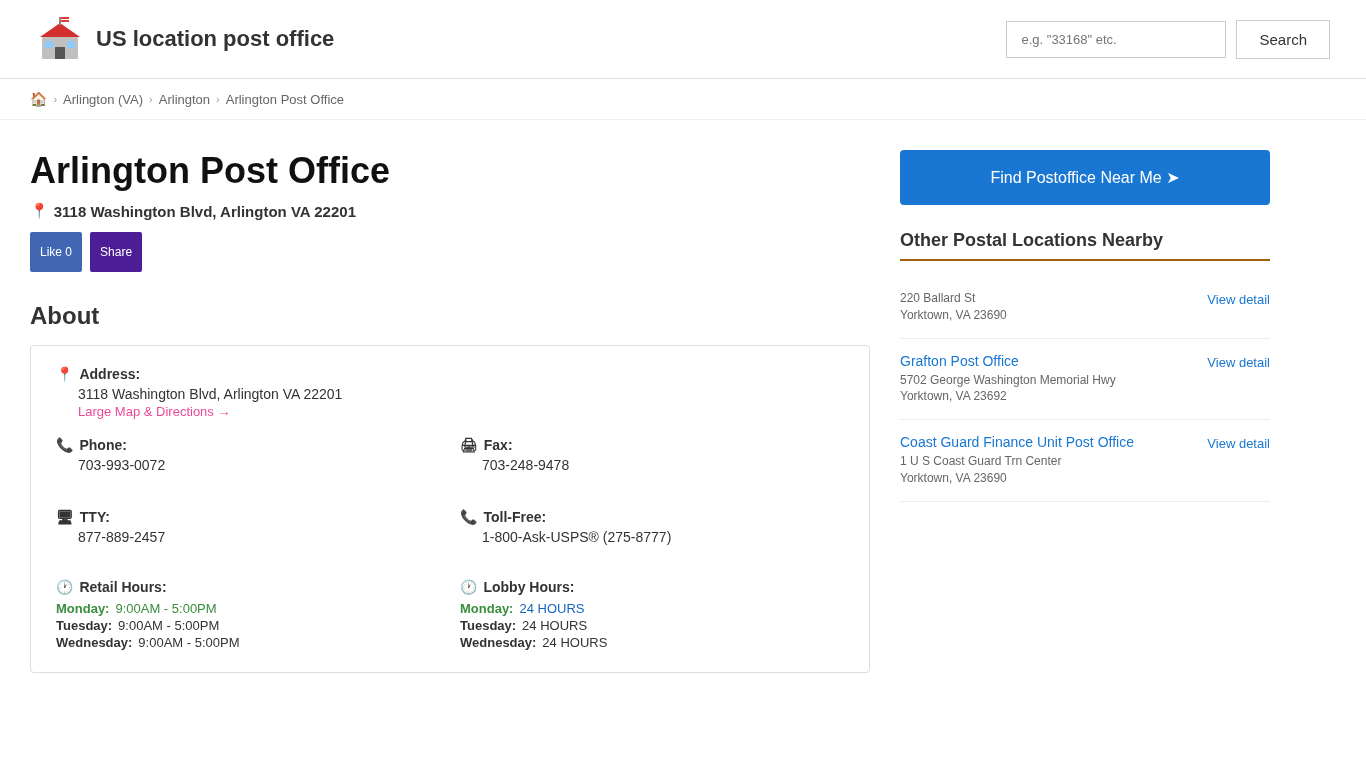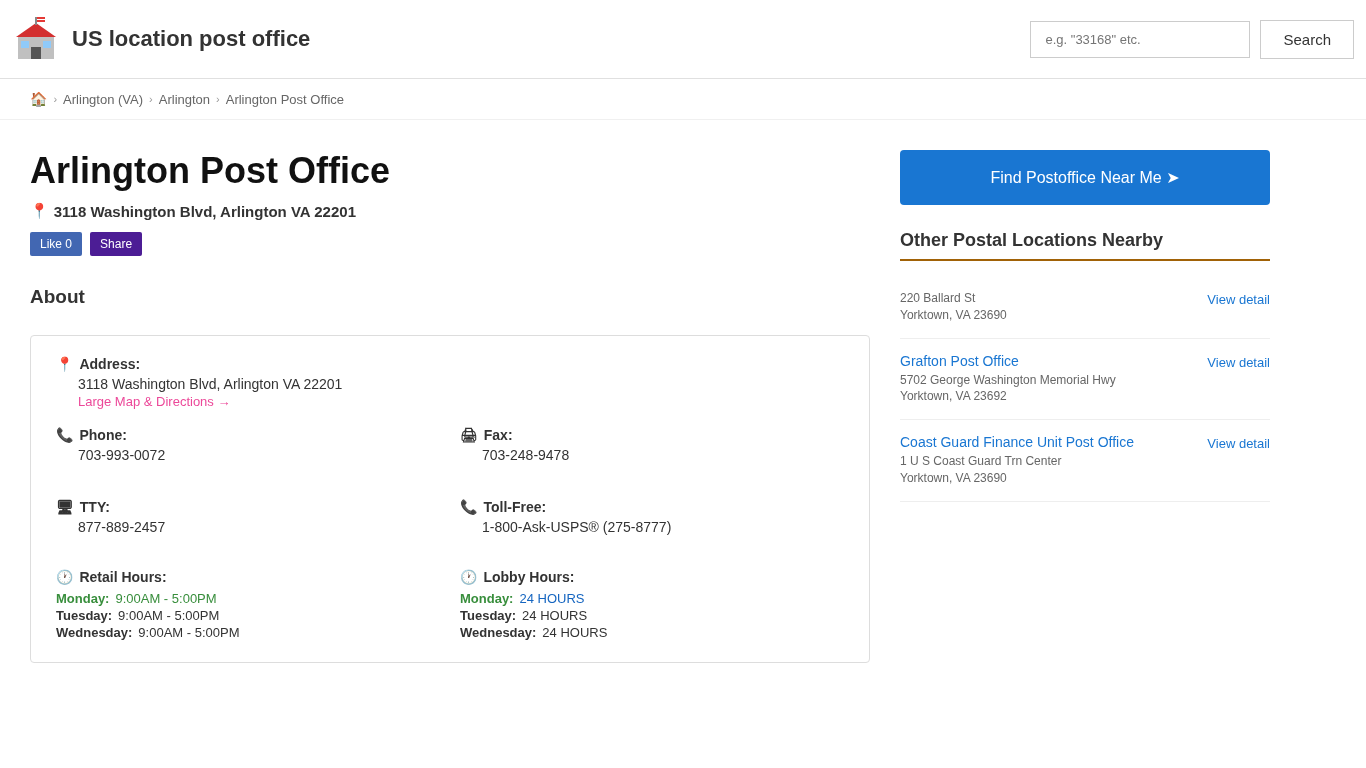--- a/index.html
+++ b/index.html
@@ -2,21 +2,21 @@
 <html><head>
   <meta charset="utf-8">
   <style>
     * { margin: 0; padding: 0; box-sizing: border-box; }
     body { font-family: Arial, sans-serif; font-size: 14px; color: #333; background: #fff; }
 
     
     .header {
       display: flex;
       justify-content: space-between;
-      padding: 15px 12px;
+      padding: 15px 36px;
       border-bottom: 1px solid #e0e0e0;
     }
     .header-left {
       display: flex;
       align-items: center;
       gap: 12px;
     }
     .logo-icon {
       width: 48px;
       height: 48px;
@@ -98,40 +98,40 @@
     .location-pin { color: #e53935; }
     .social-buttons {
       display: flex;
       gap: 8px;
       margin-bottom: 30px;
     }
     .fb-like-btn {
       background: #4267B2;
       color: #fff;
       border: none;
-      padding: 5px 10px;
+      padding: 13px 10px;
       font-size: 12px;
       border-radius: 2px;
       cursor: pointer;
     }
     .fb-share-btn {
       background: #4c1d95;
       color: #fff;
       border: none;
       padding: 5px 10px;
       font-size: 12px;
       border-radius: 2px;
       cursor: pointer;
     }
 
     
     .about-heading {
-      font-size: 19px;
-      font-weight: bold;
-      margin-bottom: 27px;
+      font-size: 24px;
+      font-weight: bold;
+      margin-bottom: 15px;
     }
     .info-card {
       border: 1px solid #ddd;
       border-radius: 4px;
       padding: 20px 25px;
     }
     .info-row {
       margin-bottom: 18px;
     }
     .info-row:last-child { margin-bottom: 0; }

